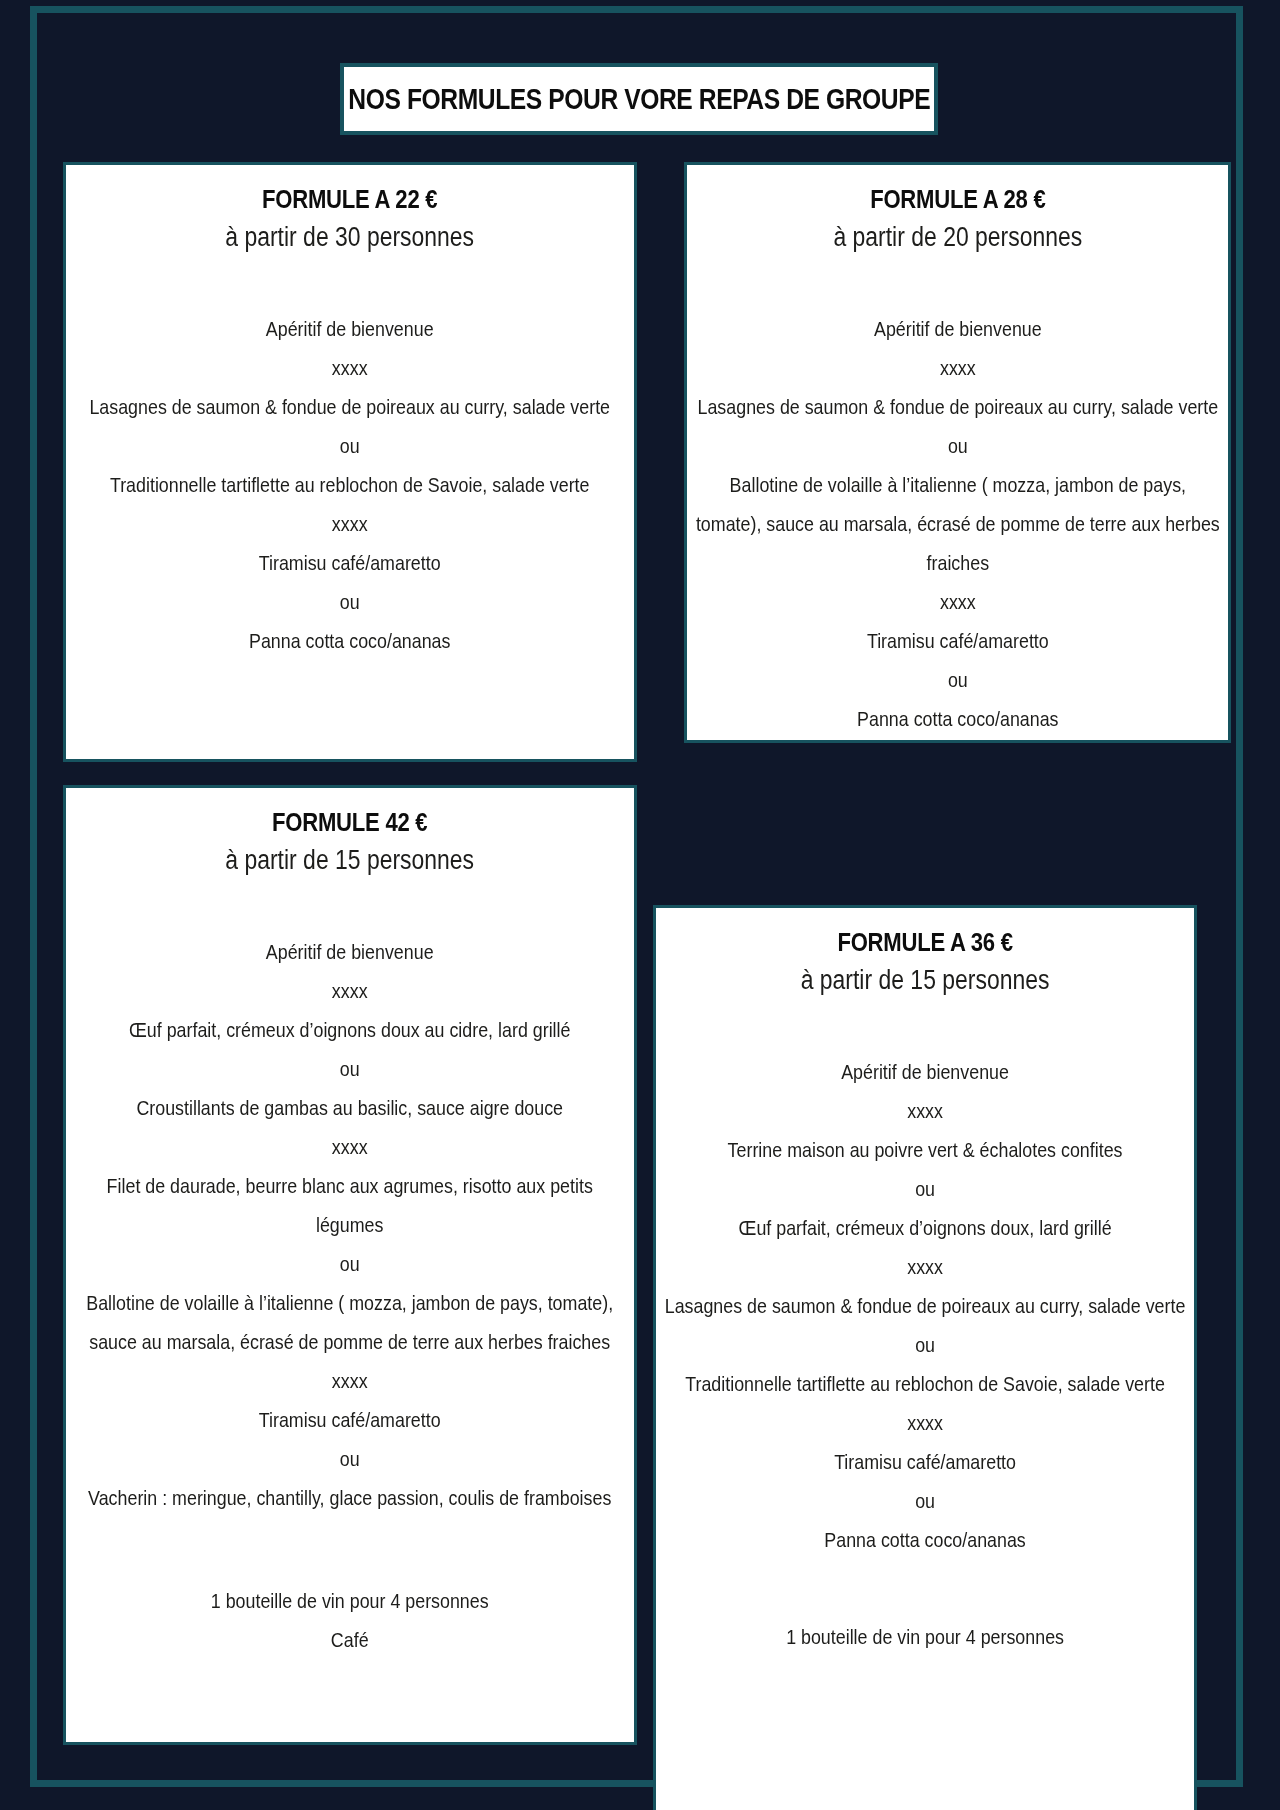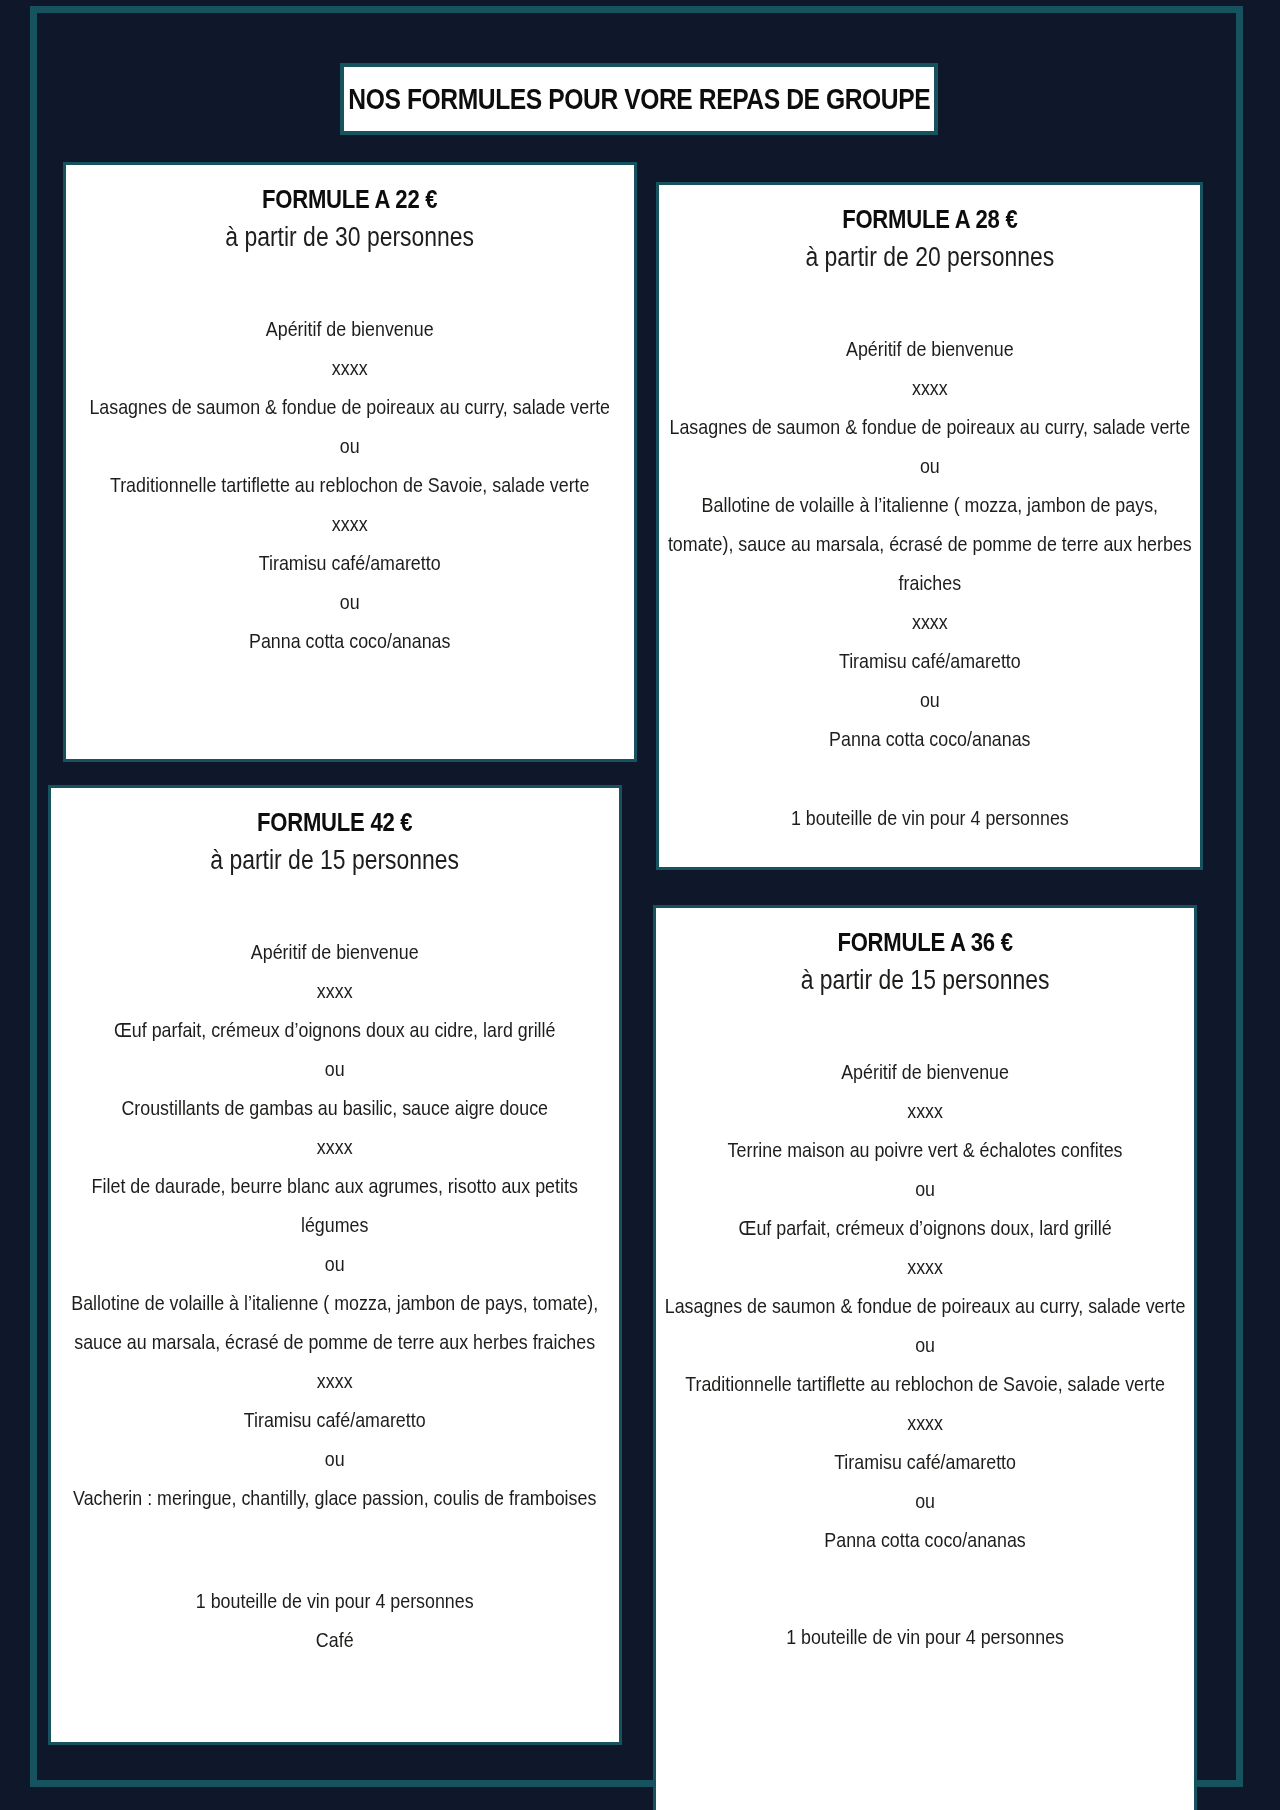--- a/index.html
+++ b/index.html
@@ -48,22 +48,22 @@
     overflow:hidden;
   }
   
   .box-inner{
     width:117.65%;
     margin-left:-8.82%;
     transform:scaleX(0.85);
     transform-origin:50% 0;
   }
   #f1{left:63px;top:162px;width:574px;height:600px;}
-  #f2{left:656px;top:162px;width:547px;height:688px;margin-top:20px;}
-  #f3{left:48px;top:785px;width:574px;height:960px;}
+  #f2{left:684px;top:162px;width:547px;height:581px;}
+  #f3{left:63px;top:785px;width:574px;height:960px;}
   #f4{left:653px;top:905px;width:544px;height:928px;}
   .box-title{
     font-size:26px;
     font-weight:bold;
     line-height:36px;
     letter-spacing:-0.3px;
     color:#0d0d0d;
   }
   .box-subtitle{
     font-size:27px;

